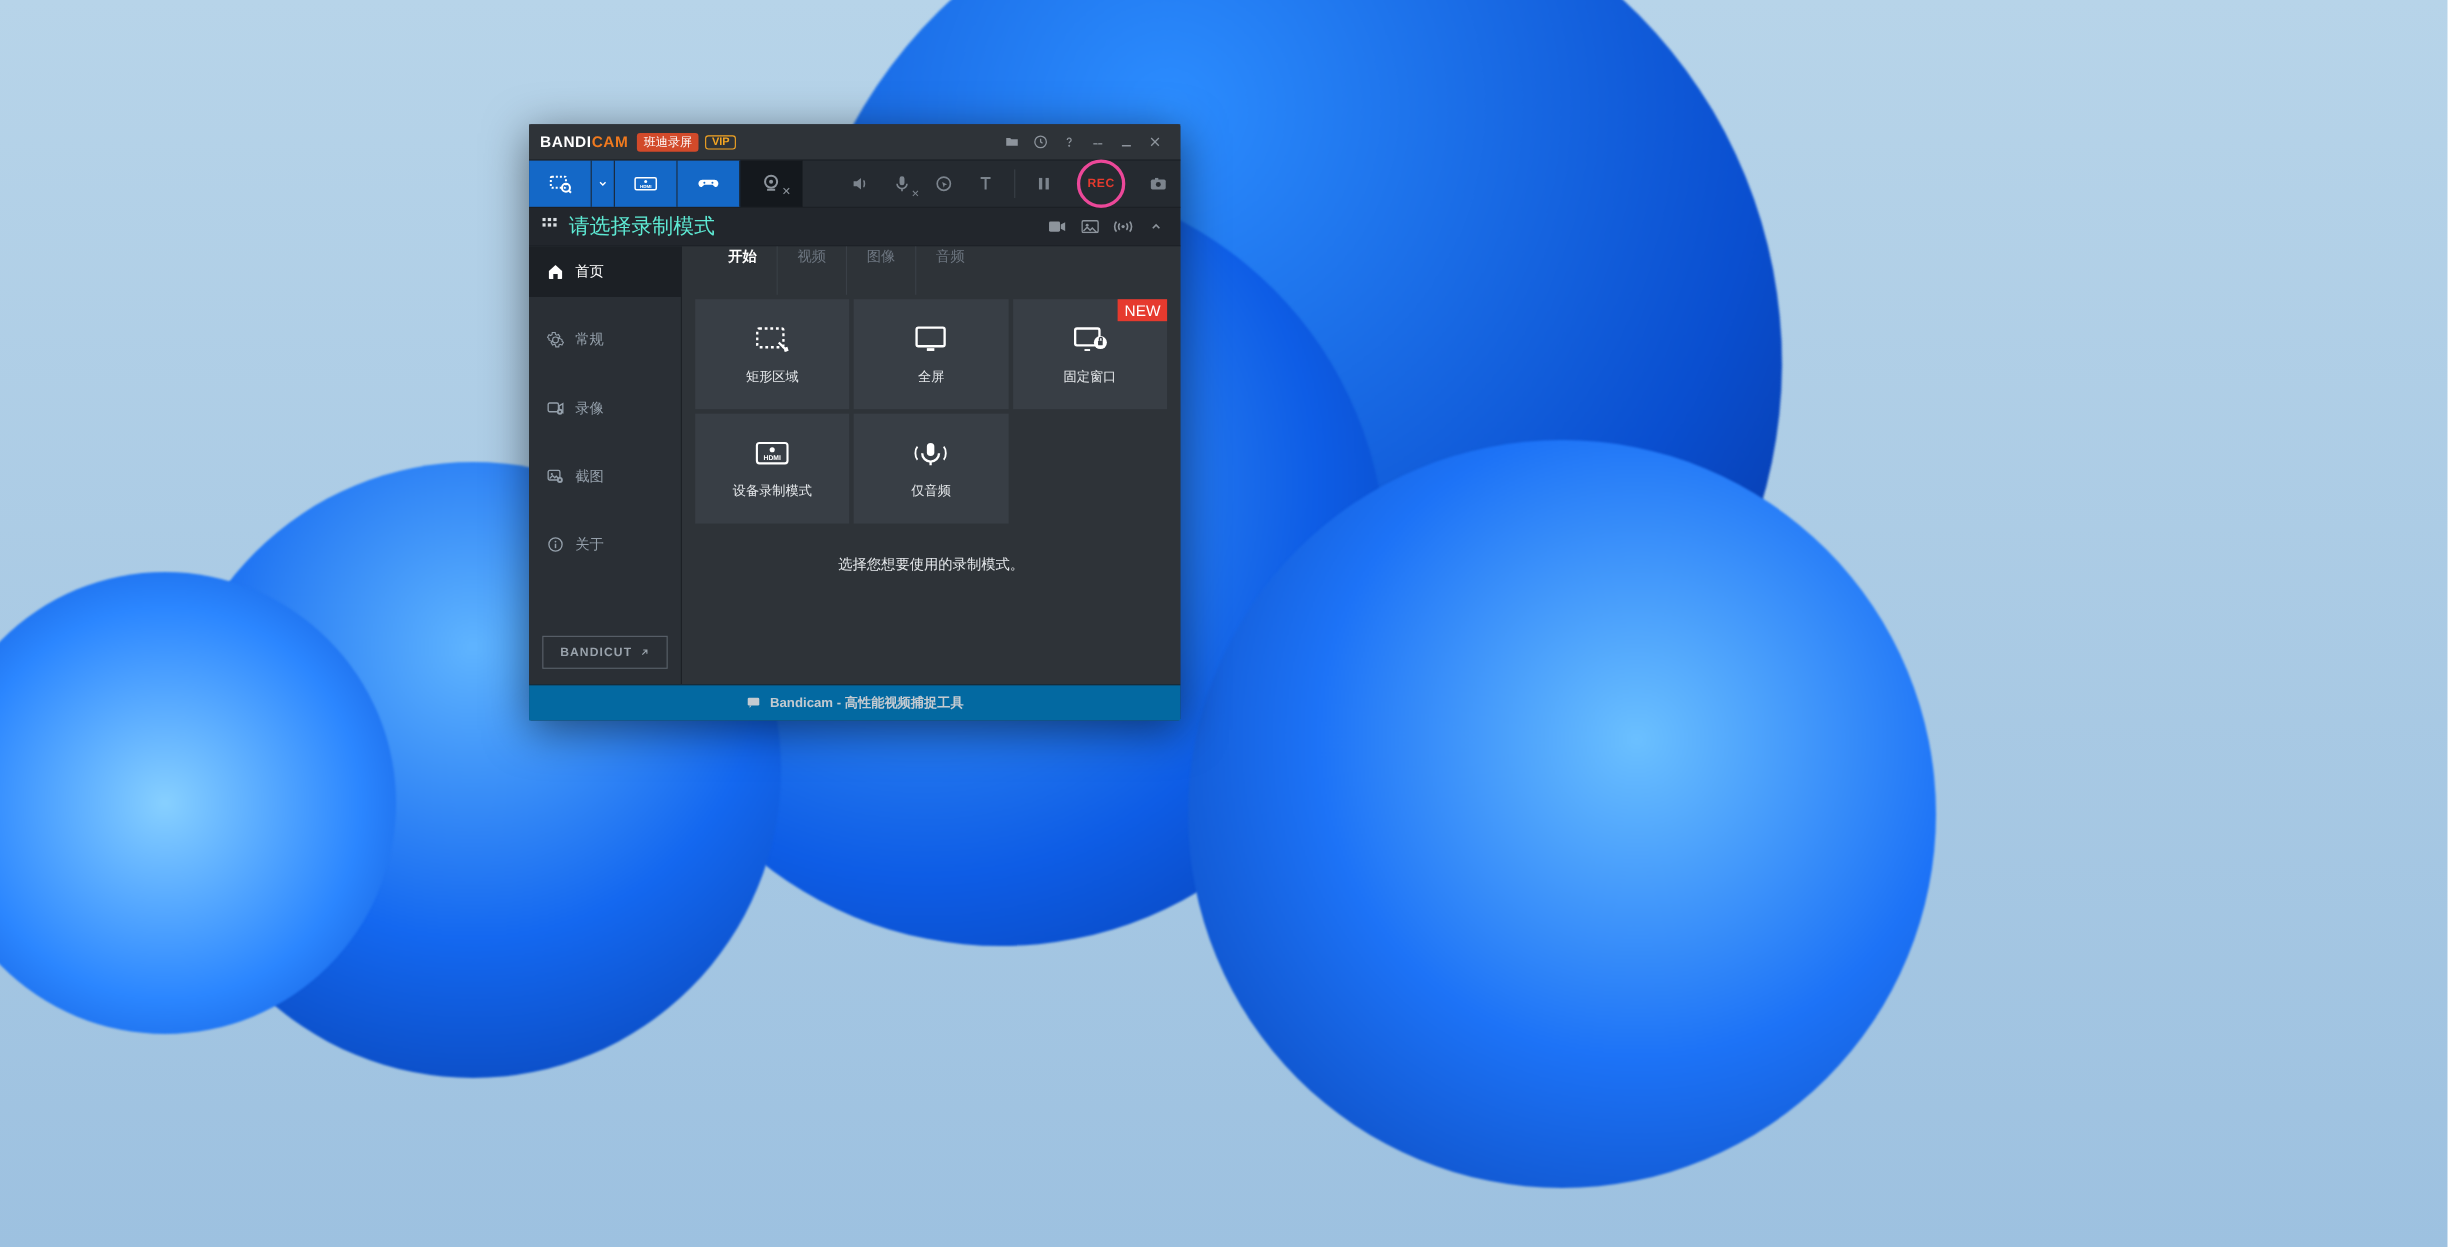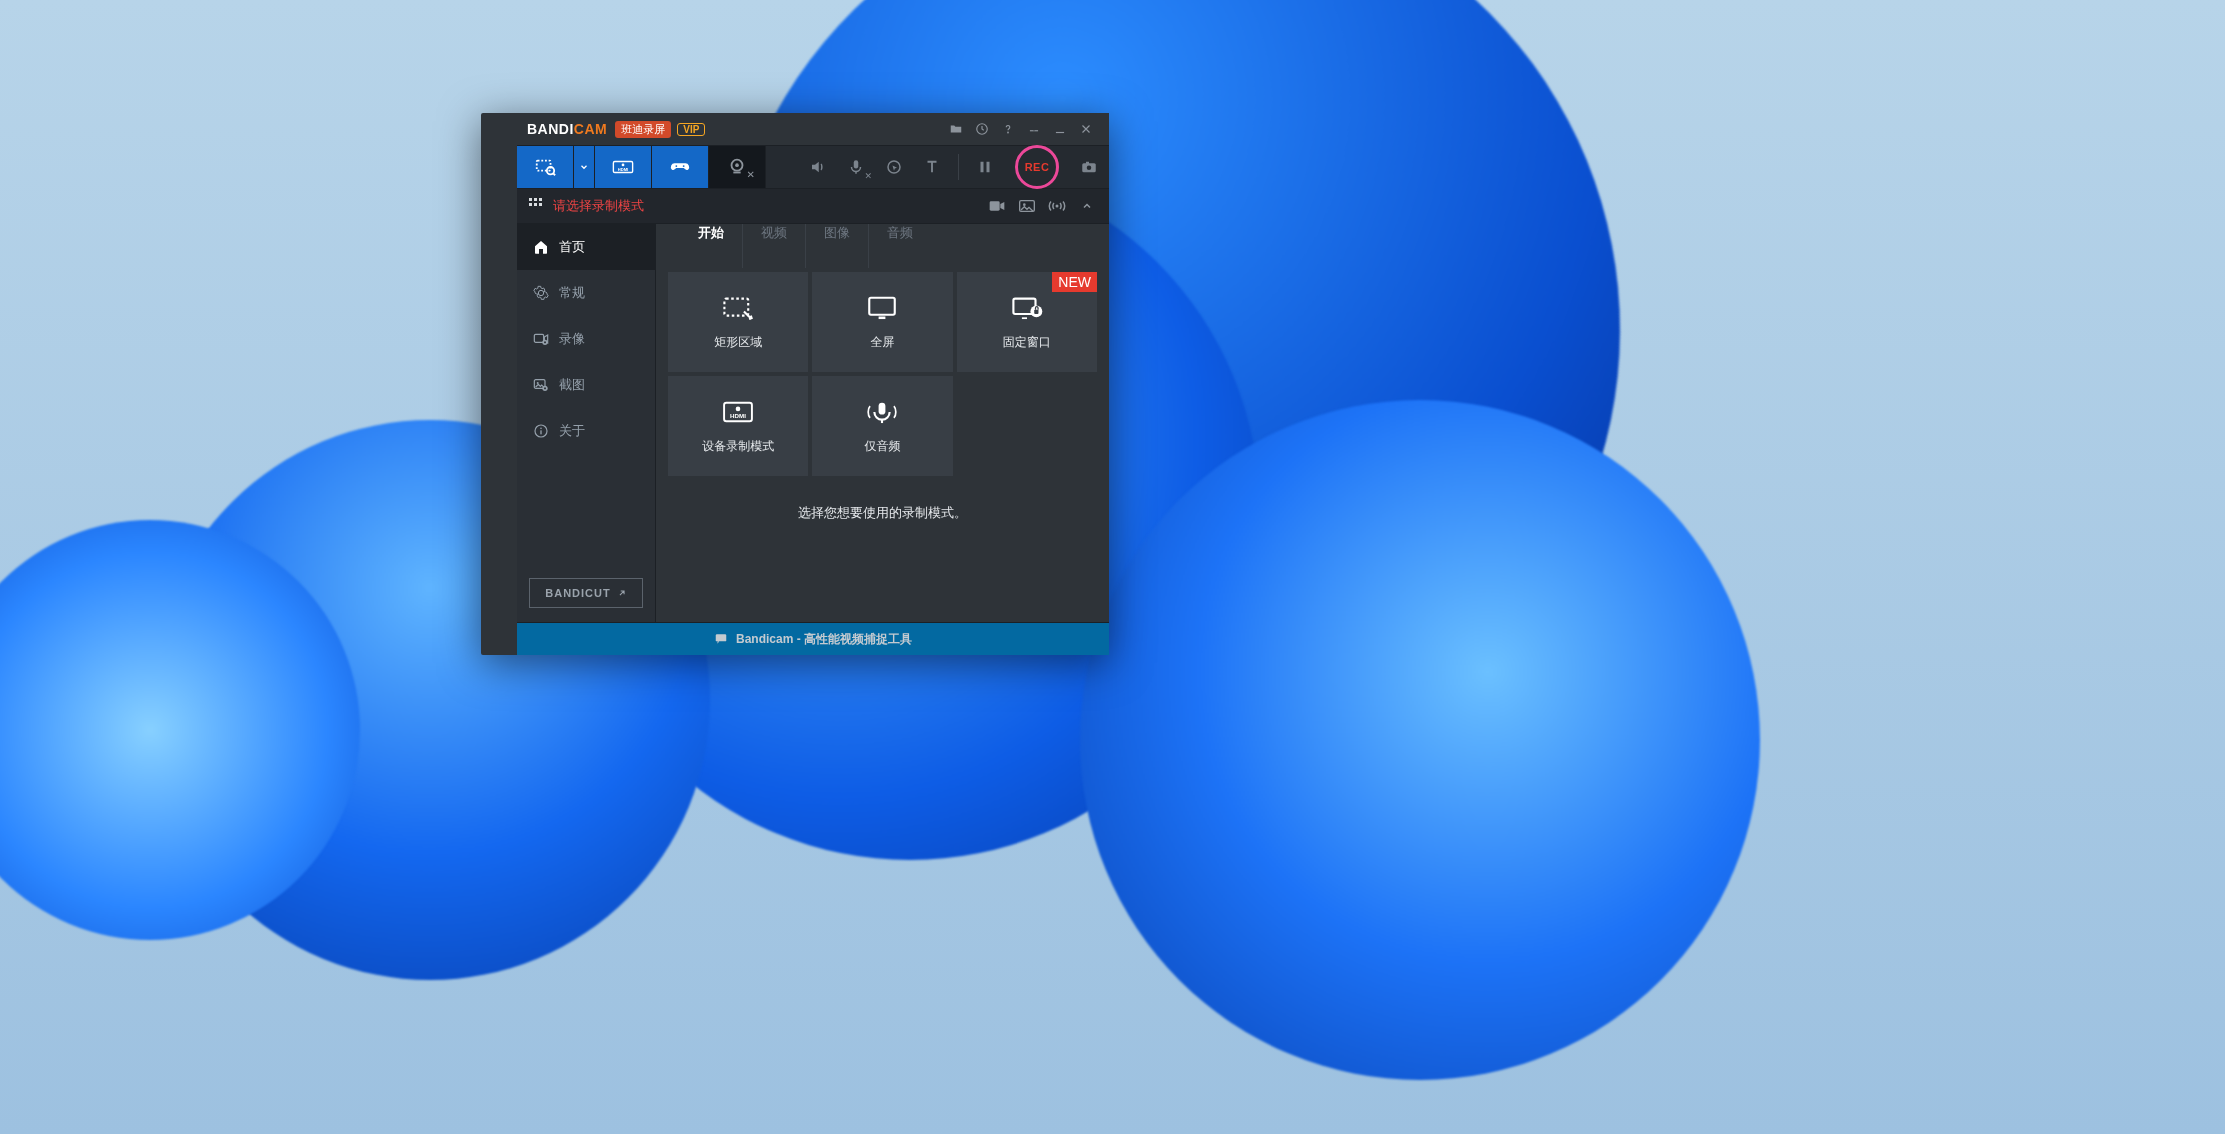--- a/index.html
+++ b/index.html
@@ -7,21 +7,21 @@
   
   .bloom{position:absolute;inset:0;overflow:hidden;}
   .petal{position:absolute;border-radius:50%;filter:blur(1px);}
   .p1{width:900px;height:900px;background:radial-gradient(circle at 30% 30%,#2c8dff 0%,#0a4fd0 60%,#04298a 100%);left:720px;top:-120px;transform:rotate(20deg);}
   .p2{width:700px;height:700px;background:radial-gradient(circle at 40% 40%,#4aa7ff 0%,#0e5de6 60%,#063aa8 100%);left:560px;top:160px;}
   .p3{width:560px;height:560px;background:radial-gradient(circle at 50% 30%,#5fb4ff 0%,#1468f0 55%,#0740b0 100%);left:150px;top:420px;}
   .p4{width:680px;height:680px;background:radial-gradient(circle at 60% 40%,#6bc0ff 0%,#1d73f7 50%,#0740b0 100%);left:1080px;top:400px;}
   .p5{width:420px;height:420px;background:radial-gradient(circle at 50% 50%,#87d0ff 0%,#2b86ff 60%,#0a4fd0 100%);left:-60px;top:520px;}
 
   
-  .app{position:absolute;left:481px;top:113px;width:592px;height:542px;background:#2e3338;color:#d9dde1;box-shadow:0 8px 40px rgba(0,0,0,.5);display:flex;flex-direction:column;font-size:13px;border-radius:2px;padding-left:36px;}
+  .app{position:absolute;left:481px;top:113px;width:592px;height:542px;background:#2e3338;color:#d9dde1;box-shadow:0 8px 40px rgba(0,0,0,.5);display:flex;flex-direction:column;font-size:13px;border-radius:2px;}
 
   
   .titlebar{height:32px;display:flex;align-items:center;padding:0 10px;background:#2e3338;}
   .logo{font-weight:800;letter-spacing:.5px;font-size:14px;}
   .logo .b1{color:#ffffff;}
   .logo .b2{color:#f07a1f;}
   .logo-sub{margin-left:8px;font-size:11px;background:#d24a2a;border-radius:3px;padding:1px 6px;color:#fff;}
   .vip{margin-left:6px;border:1px solid #f5a623;color:#f5a623;border-radius:3px;font-size:10px;padding:0 5px;font-weight:700;}
   .tb-spacer{flex:1;}
   .tb-icon{width:26px;height:26px;display:flex;align-items:center;justify-content:center;color:#8d949c;border-radius:3px;}
@@ -36,27 +36,27 @@
   .modebtn svg{width:22px;height:22px;fill:currentColor;}
   .mb-gap{flex:1;display:flex;align-items:center;justify-content:flex-end;gap:14px;padding-right:8px;}
   .ctrl-icon{width:24px;height:24px;display:flex;align-items:center;justify-content:center;color:#7c848d;}
   .ctrl-icon svg{width:18px;height:18px;fill:currentColor;}
   .divider{width:1px;height:26px;background:#3a4047;}
   .rec-btn{width:38px;height:38px;border-radius:50%;border:3px solid #ec4899;display:flex;align-items:center;justify-content:center;color:#e63a2e;font-weight:700;font-size:11px;letter-spacing:.5px;margin:0 4px;}
 
   
   .statusrow{height:34px;background:#22262c;display:flex;align-items:center;padding:0 12px;gap:10px;border-bottom:1px solid #1c2025;}
   .grid-icon{color:#d9dde1;}
-  .status-text{color:#ef4444;font-size:13px;}
+  .status-text{color:#5eead4;font-size:19px;}
   .sr-spacer{flex:1;}
   .sr-icon{color:#8d949c;width:20px;display:flex;justify-content:center;}
 
   
   .body{flex:1;display:flex;min-height:0;}
-  .sidebar{width:138px;background:#2a2f35;display:flex;flex-direction:column;border-right:1px solid #1c2025;}
+  .sidebar{width:138px;background:#2a2f35;display:flex;flex-direction:column;border-right:1px solid #1c2025;gap:16px;}
   .side-item{height:46px;display:flex;align-items:center;gap:10px;padding-left:16px;color:#95a0ab;}
   .side-item.active{background:#1c2025;color:#fff;}
   .side-item svg{width:16px;height:16px;fill:currentColor;flex-shrink:0;}
   .side-spacer{flex:1;}
   .bandicut{margin:10px 12px 14px;border:1px solid #5b636c;height:28px;display:flex;align-items:center;justify-content:center;gap:6px;color:#9aa3ac;font-size:11px;letter-spacing:1px;font-weight:600;}
 
   
   .content{flex:1;display:flex;flex-direction:column;background:#2e3338;}
   .tabs{height:44px;display:flex;align-items:center;padding-left:24px;gap:0;}
   .tab{padding:0 18px;height:100%;display:flex;align-items:flex-start;color:#6d7680;font-size:13px;border-right:1px solid #3a4047;}

